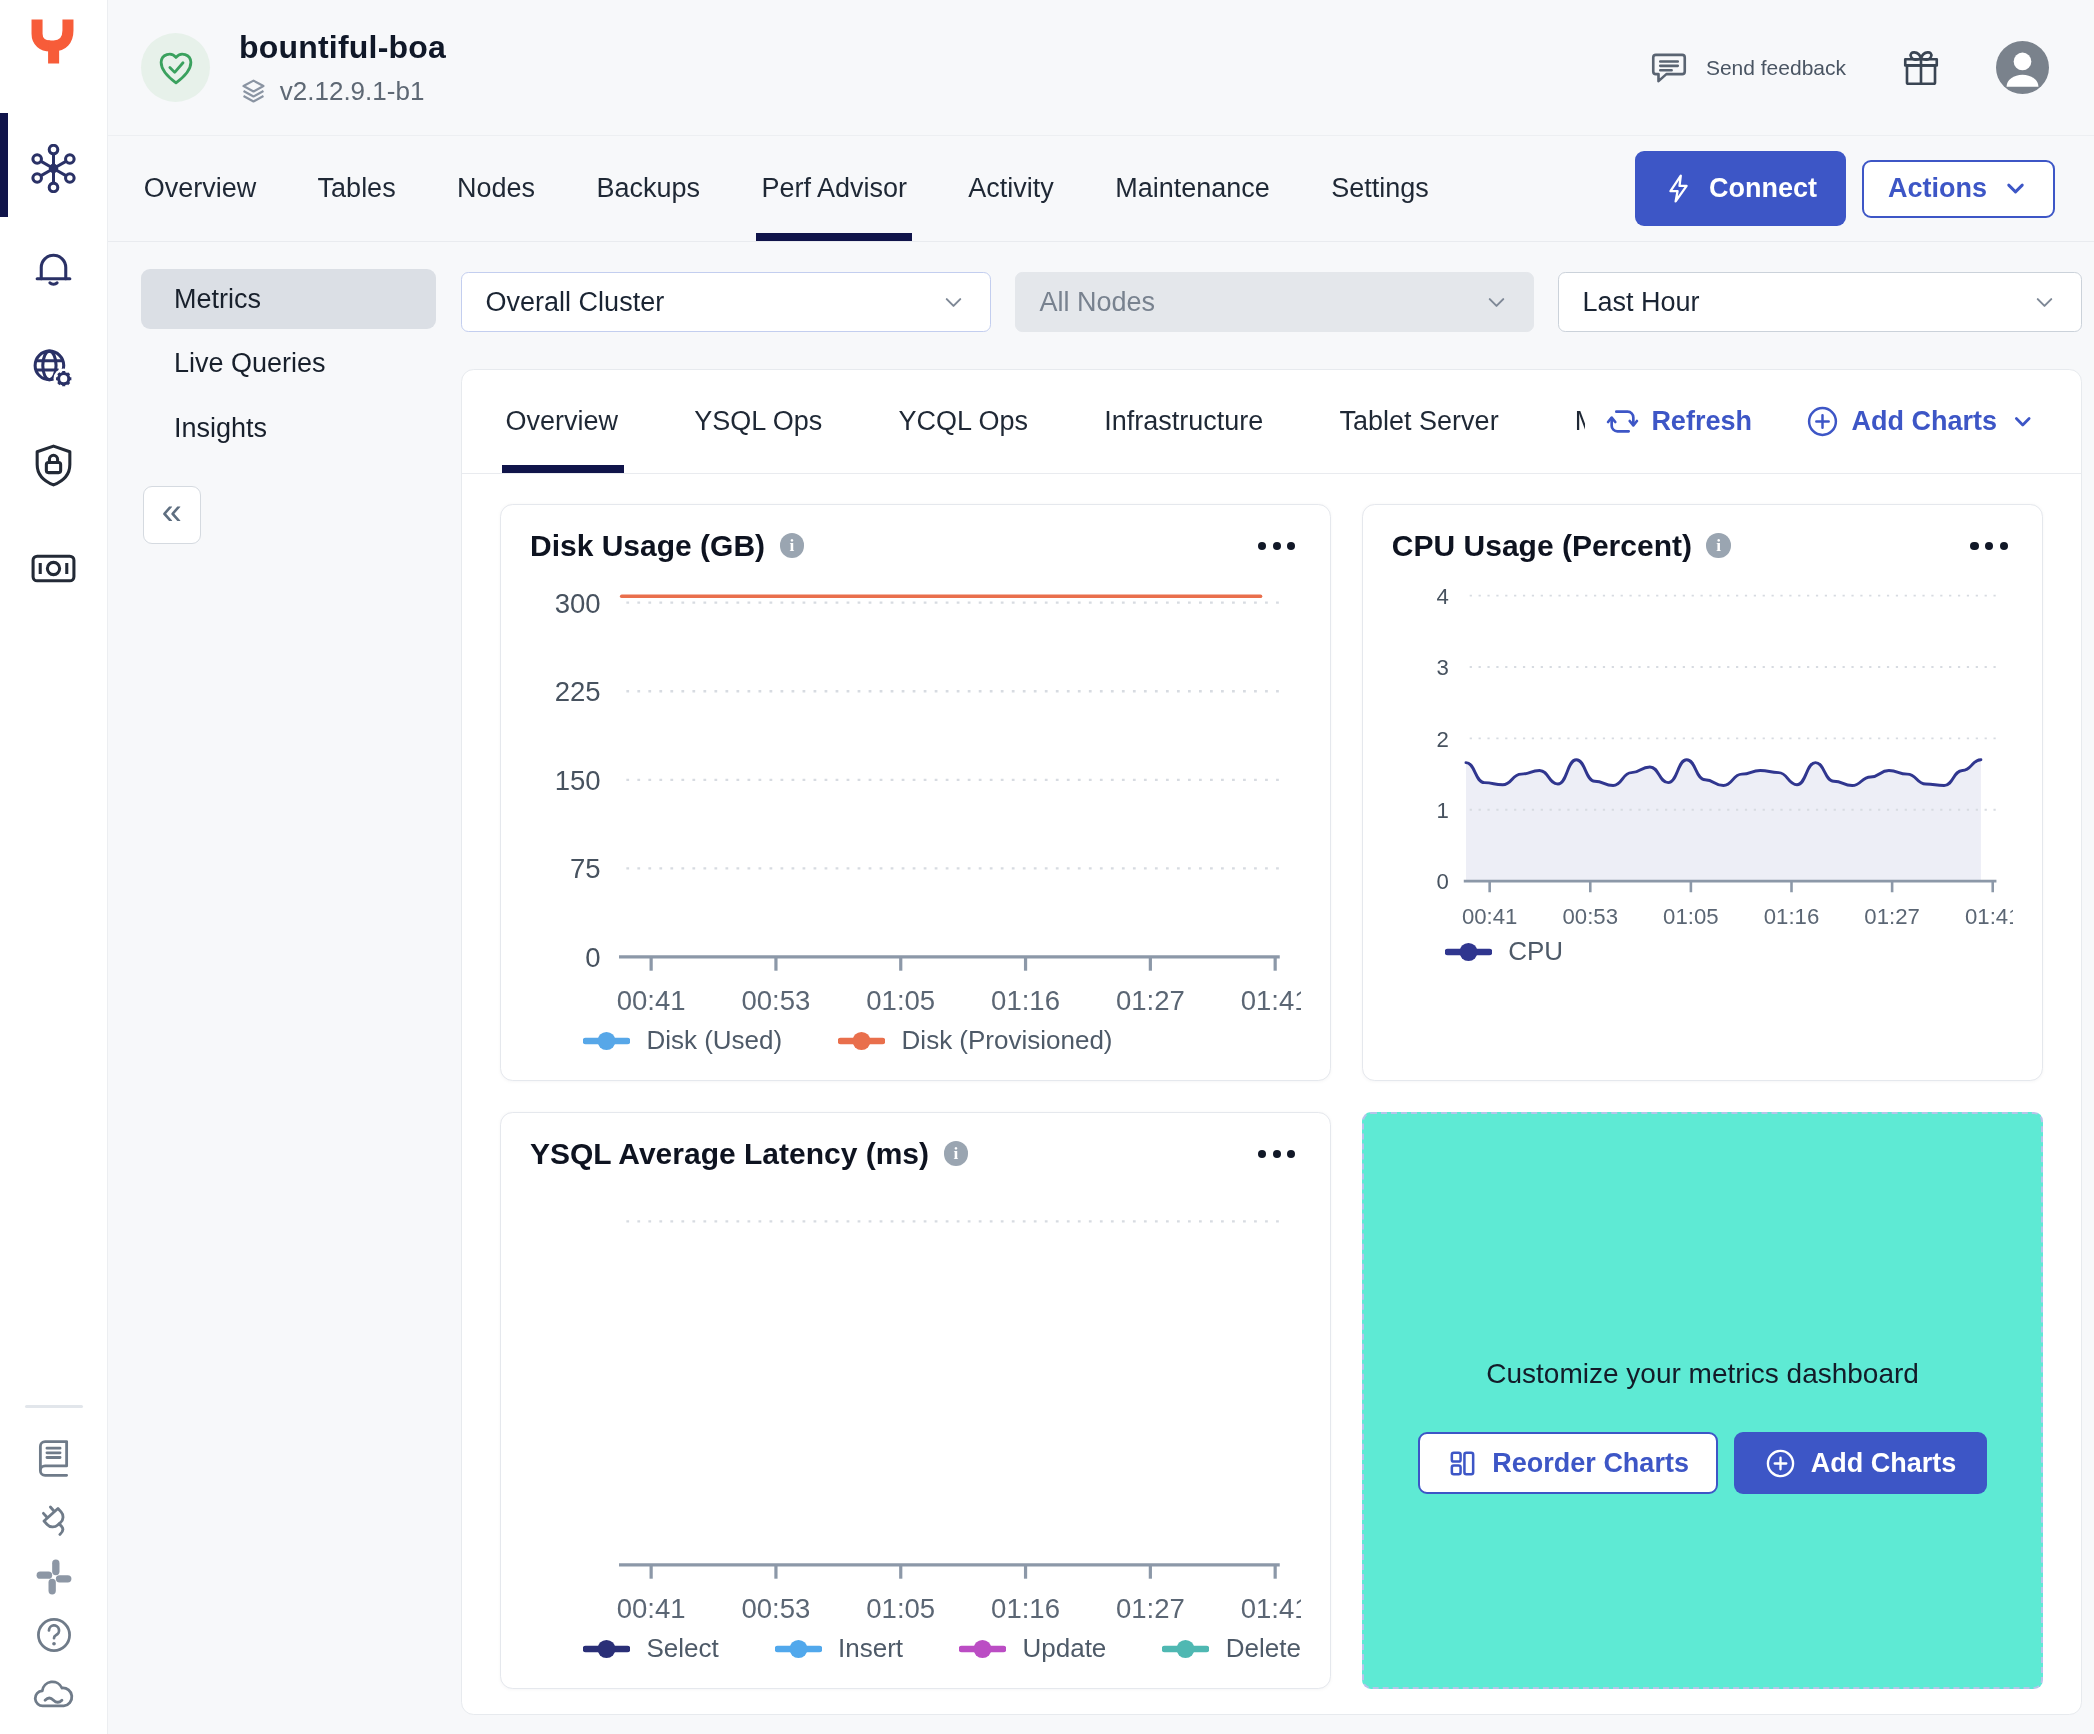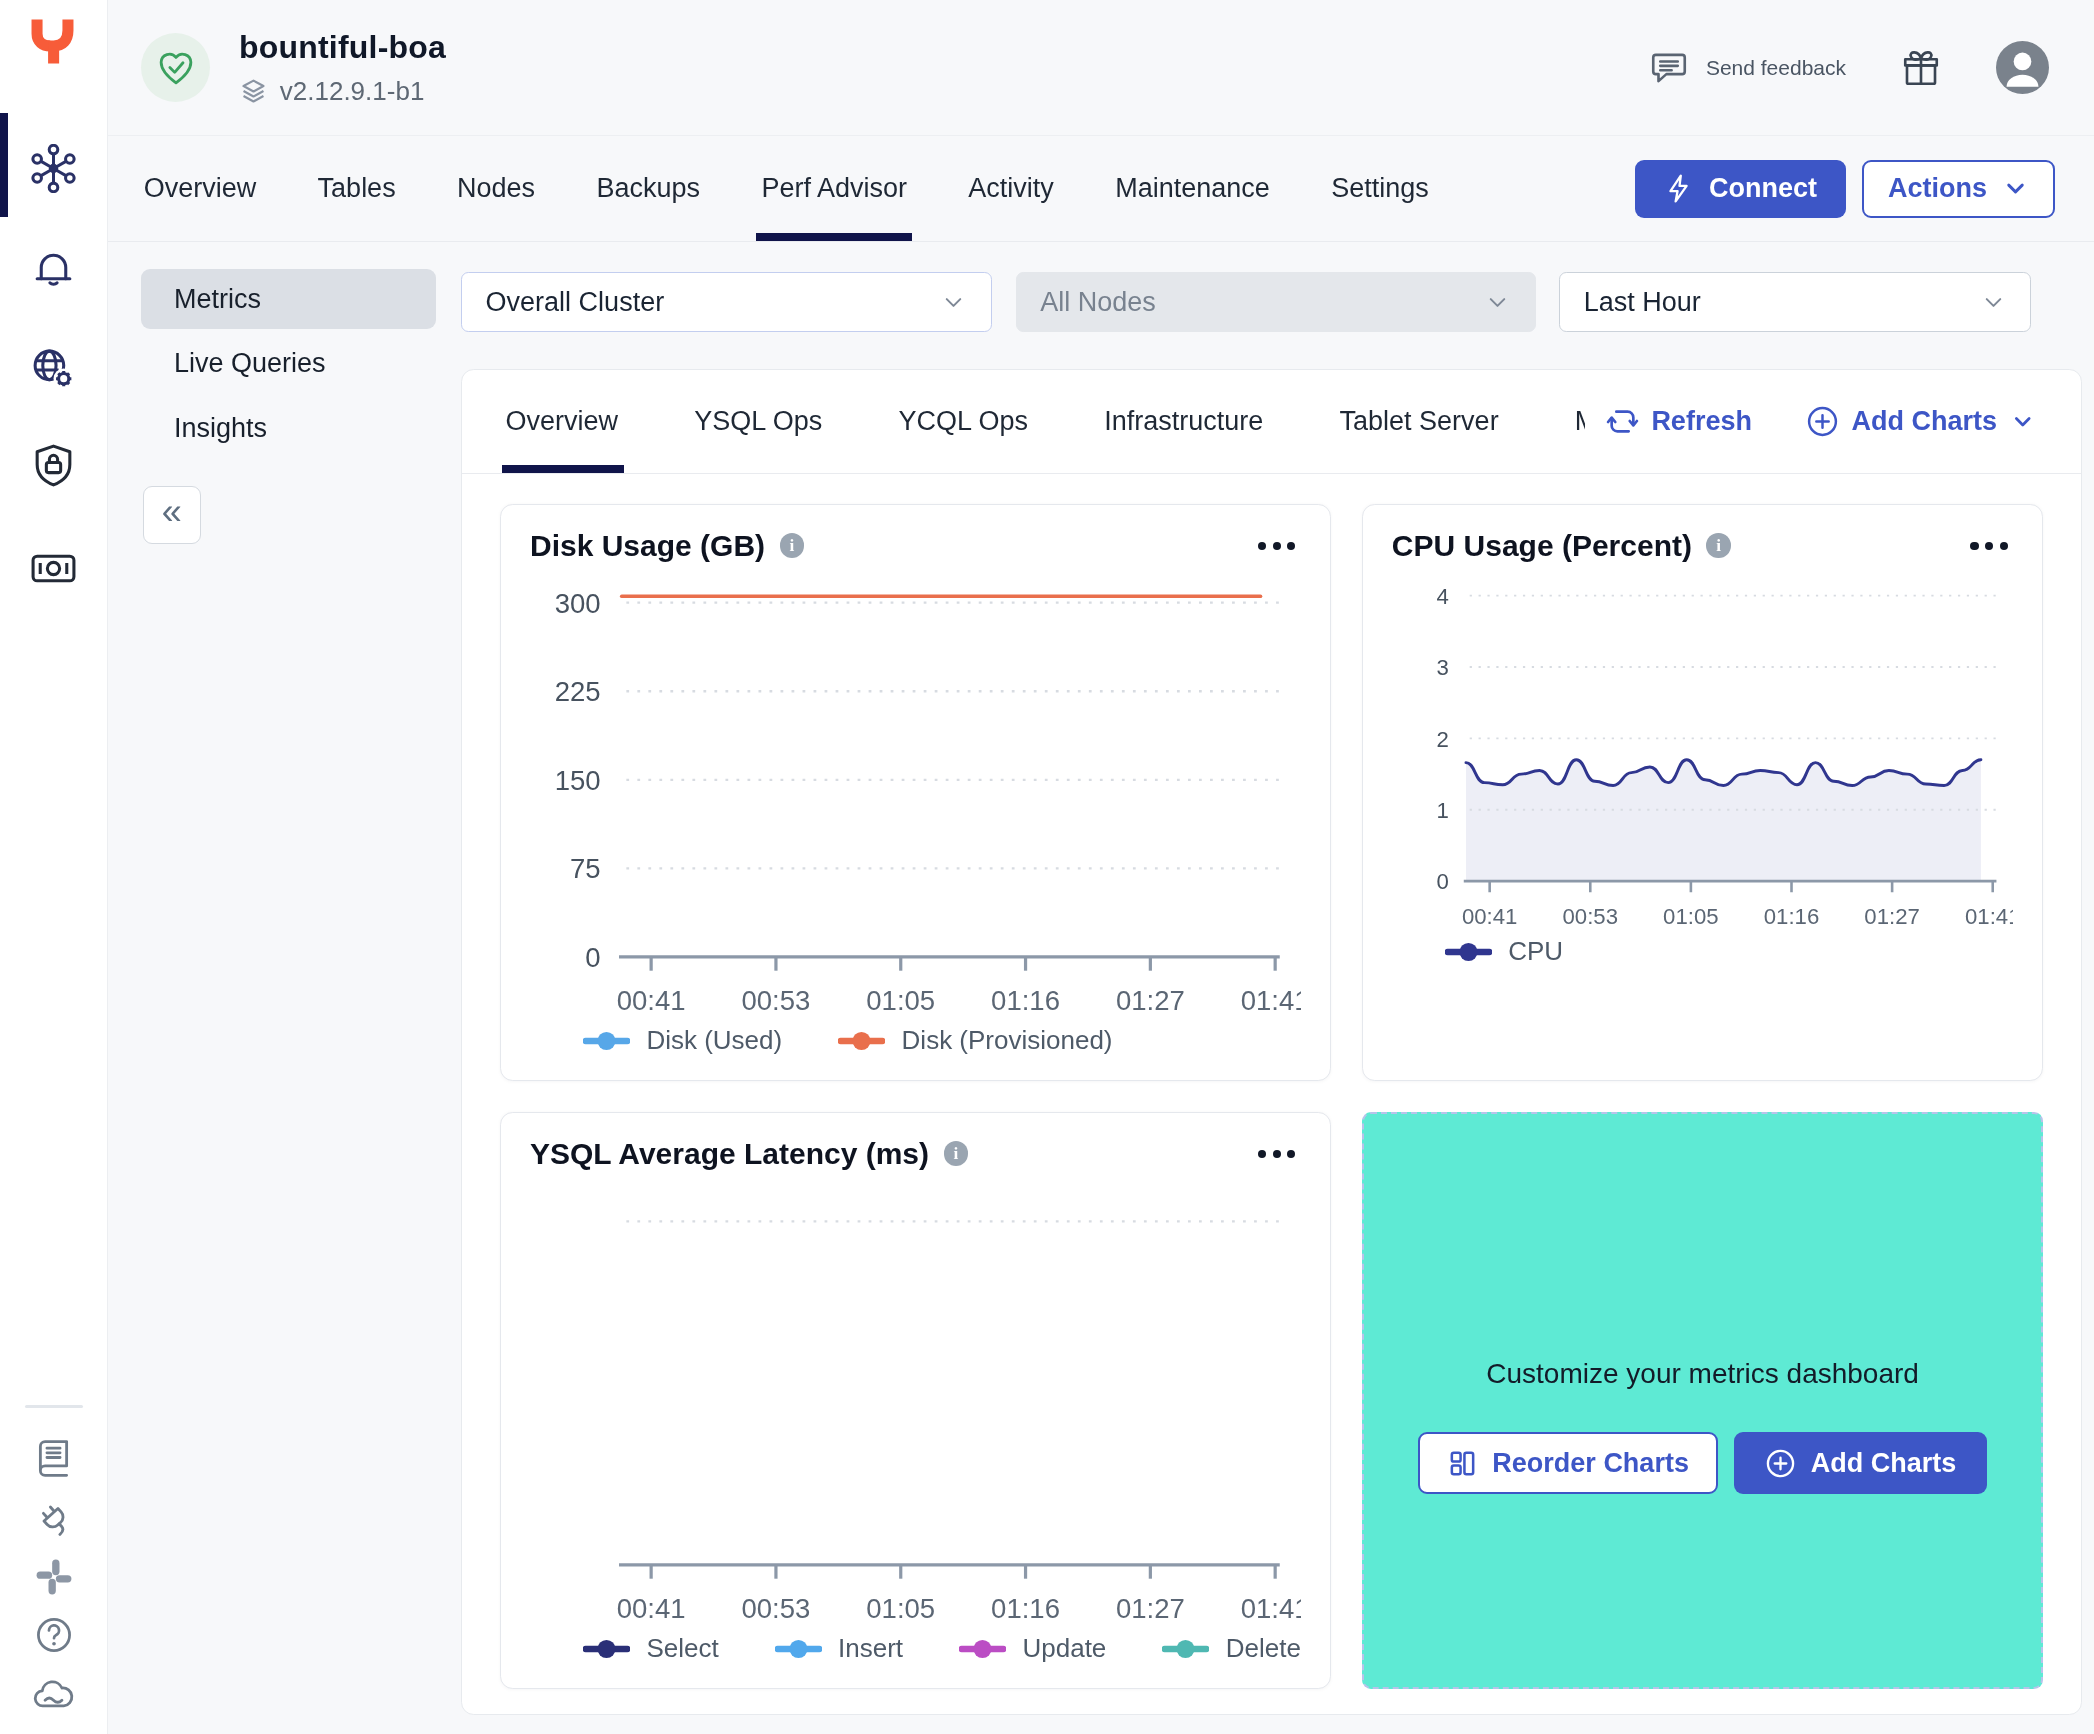--- a/index.html
+++ b/index.html
@@ -23,36 +23,36 @@
   .version-row{display:flex;align-items:center;gap:11.8px;margin-top:10px;color:#5E6874;font-size:26px;}
   .top-right{margin-left:auto;display:flex;align-items:center;gap:42px;}
   .feedback{display:flex;align-items:center;gap:15.5px;font-size:21px;color:#4A5563;cursor:pointer;background:none;border:none;}
   .iconbtn{background:none;border:none;cursor:pointer;display:flex;align-items:center;}
   
   .tabbar{height:105px;min-height:105px;display:flex;align-items:center;padding:0 40px 0 33px;border-bottom:1.8px solid #E9EBEF;}
   .tabs{display:flex;gap:56px;height:100%;align-items:stretch;}
   .tab{position:relative;display:flex;align-items:center;font-size:27px;color:#1F2835;background:none;border:none;padding:0 2.7px;cursor:pointer;white-space:nowrap;font-family:inherit;}
   .tab.active::after{content:"";position:absolute;left:-2.7px;right:-2.7px;bottom:0;height:8.2px;background:#10144A;}
   .topbtns{margin-left:auto;display:flex;gap:16.4px;align-items:center;}
-  .btn-connect{height:58px;padding:0 29px;border-radius:9px;background:#3D56C6;color:#fff;font-size:27px;font-weight:bold;display:flex;align-items:center;gap:13.6px;border:none;cursor:pointer;font-family:inherit;}
+  .btn-connect{height:75px;padding:0 29px;border-radius:9px;background:#3D56C6;color:#fff;font-size:27px;font-weight:bold;display:flex;align-items:center;gap:13.6px;border:none;cursor:pointer;font-family:inherit;}
   .btn-actions{height:58px;padding:0 23.6px;border-radius:9px;background:#fff;color:#3D56C6;font-size:27px;font-weight:bold;display:flex;align-items:center;gap:15.5px;border:2.7px solid #3D56C6;cursor:pointer;font-family:inherit;}
   
   .content{flex:1;display:flex;padding:0 12.7px 0 33px;min-height:0;}
   .subnav{width:320px;min-width:320px;padding-top:27px;display:flex;flex-direction:column;}
   .subnav-item{width:295px;height:60px;display:flex;align-items:center;padding:0 33px;font-size:27px;color:#18202C;border-radius:9px;margin-bottom:4.5px;background:none;border:none;cursor:pointer;box-sizing:border-box;justify-content:flex-start;font-family:inherit;}
   .subnav-item.active{background:#DBDFE5;}
   .collapse-btn{width:58px;height:58px;margin-top:23.6px;margin-left:1.8px;border:1.8px solid #D5DAE0;border-radius:9px;background:#fff;color:#5E6E80;font-size:36px;line-height:1;cursor:pointer;display:flex;align-items:center;justify-content:center;padding-bottom:7.3px;box-sizing:border-box;}
   .workarea{flex:1;min-width:0;display:flex;flex-direction:column;}
   
   .filters{display:flex;gap:23.6px;margin-top:30px;}
   .select{height:60px;border-radius:7.3px;display:flex;align-items:center;justify-content:space-between;padding:0 23.6px;font-size:27px;background:#fff;box-sizing:border-box;cursor:pointer;color:#1A2433;}
   .select .chev{color:#7E8896;display:flex;}
   .select.f-cluster{width:531px;border:1.8px solid #C3CEEF;}
   .select.f-nodes{width:520px;background:#E4E7EB;border:1.8px solid #E4E7EB;color:#78828F;}
-  .select.f-range{width:472px;border:1.8px solid #CBD2DA;}
+  .select.f-range{width:525px;border:1.8px solid #CBD2DA;}
   
   .panel{margin-top:37px;background:#fff;border:1.8px solid #E7EAEE;border-radius:12.7px;display:flex;flex-direction:column;height:1346px;min-height:1346px;box-sizing:border-box;}
   .panel-tabs{height:103px;min-height:103px;display:flex;align-items:center;padding:0 40px;border-bottom:1.8px solid #E9EBEF;}
   .ptabs{display:flex;gap:69px;height:100%;align-items:stretch;overflow:hidden;flex:1;min-width:0;margin-right:14.5px;}
   .ptab{position:relative;display:flex;align-items:center;font-size:27px;color:#1F2835;background:none;border:none;padding:0 3.6px;cursor:pointer;white-space:nowrap;font-family:inherit;}
   .ptab.active::after{content:"";position:absolute;left:-1.8px;right:-1.8px;bottom:0;height:8.2px;background:#10144A;}
   .ptab.truncate{max-width:53px;overflow:hidden;padding-right:0;}
   .panel-actions{display:flex;align-items:center;gap:42px;}
   .linkbtn{display:flex;align-items:center;gap:12.7px;color:#3D56C6;font-size:27px;font-weight:bold;background:none;border:none;cursor:pointer;white-space:nowrap;font-family:inherit;}
   

